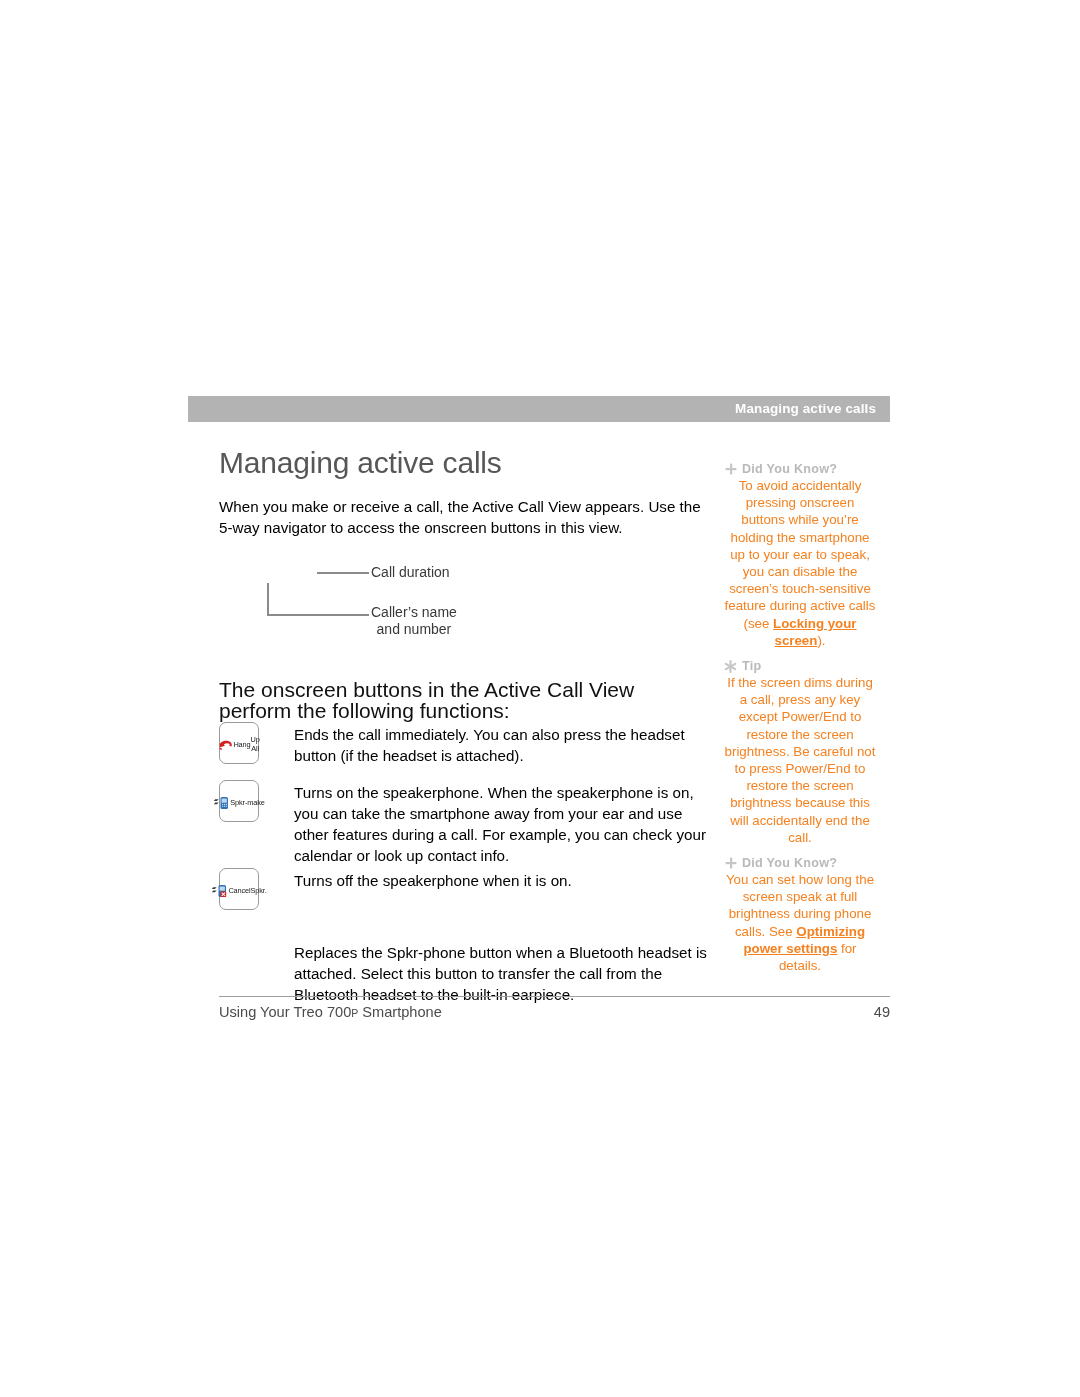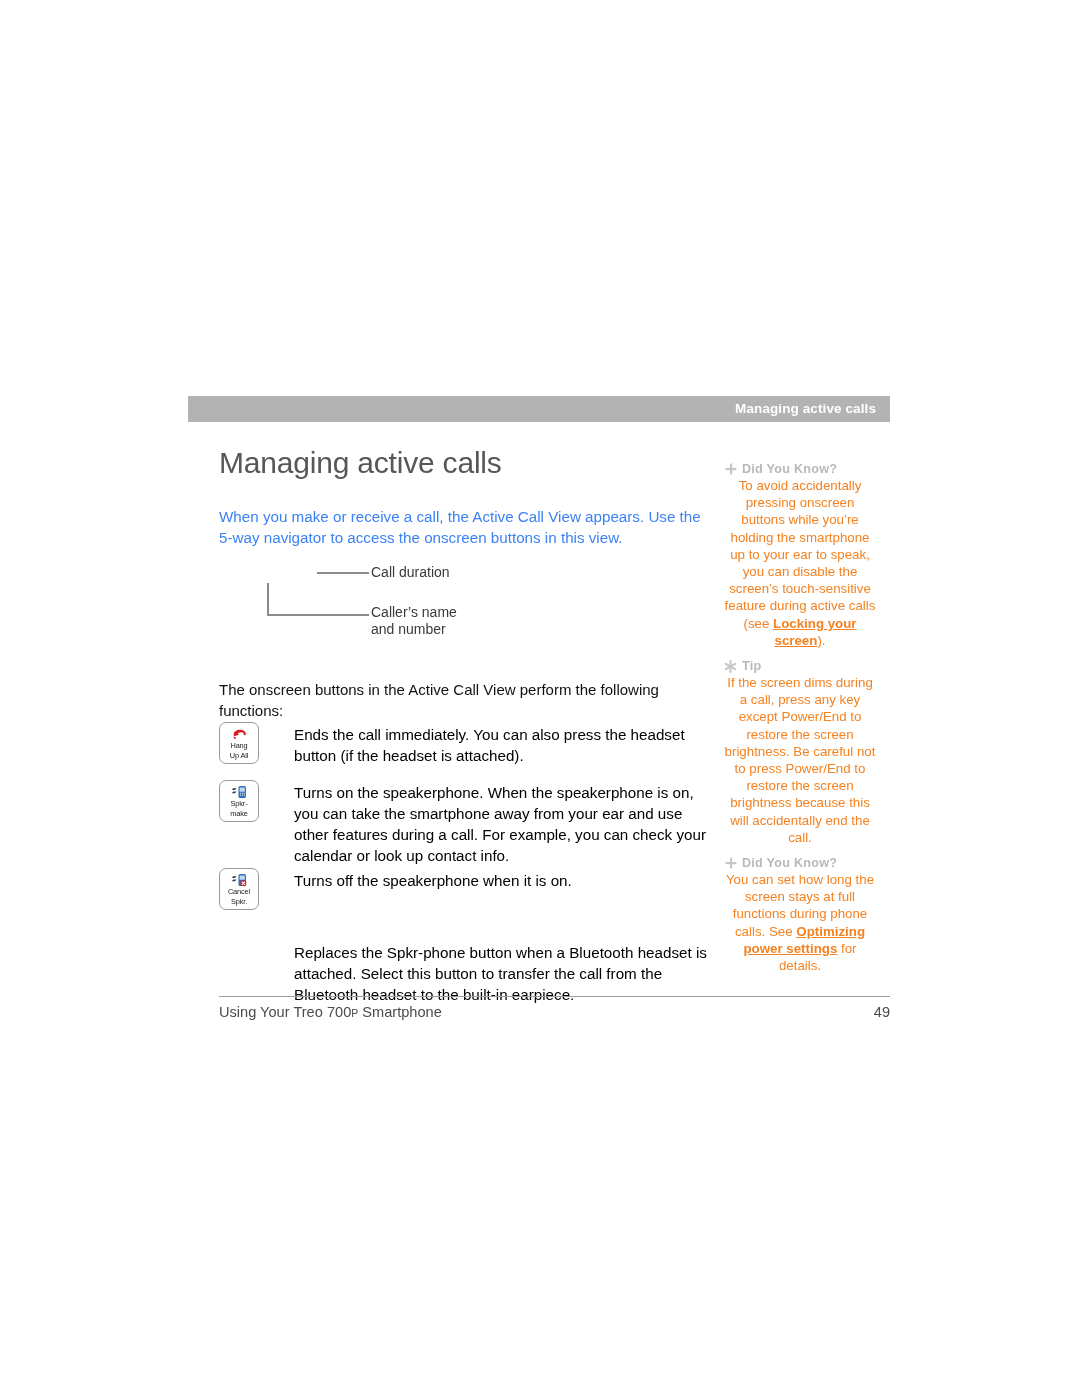--- a/index.html
+++ b/index.html
@@ -46,61 +46,61 @@
   h1.page-title {
     margin: 0;
     font-size: 30px;
     font-weight: normal;
     color: #575757;
     letter-spacing: -.2px;
     line-height: 34px;
   }
 
   p.body-text {
-    margin: 26px 0 0 0;
+    margin: 16px 0 0 0;
     font-size: 15.2px;
     line-height: 21px;
-    color: #3b82f6;
+    color: #000000;
   }
 
   
   .callout-area {
     position: absolute;
     left: 219px;
     top: 556px;
     width: 492px;
     height: 100px;
   }
   .callout-label {
     position: absolute;
     font-size: 14px;
     line-height: 17px;
     color: #3a3a3a;
     white-space: nowrap;
   }
   .lbl-duration { left: 152px; top: 8px; }
-  .lbl-caller   { left: 152px; top: 48px; }
+  .lbl-caller   { left: 152px; top: 48px; text-align: center; }
 
   .leader {
     position: absolute;
     background: #8b8b8b;
   }
   
   .leader-a { left: 98px; top: 16px; width: 52px; height: 1.5px; }
   
   .leader-b-v { left: 48px; top: 27px; width: 1.5px; height: 32px; }
   .leader-b-h { left: 48px; top: 58px; width: 102px; height: 1.5px; }
 
   
   .buttons-intro {
     position: absolute;
     left: 219px;
     top: 679px;
     width: 492px;
-    font-size: 15px;
+    font-size: 21px;
     line-height: 21px;
     color: #111111;
   }
 
   
   .btn-rows {
     position: absolute;
     left: 219px;
     top: 722px;
     width: 492px;
@@ -128,23 +128,23 @@
     position: absolute;
     left: 0;
     top: 0;
     width: 40px;
     height: 42px;
     border: 1.4px solid #9a9a9a;
     border-radius: 7px;
     background: #ffffff;
     box-sizing: border-box;
     display: flex;
-    flex-direction: column;
+    flex-direction: row;
     align-items: center;
-    justify-content: flex-start;
+    justify-content: center;
     padding-top: 3px;
   }
   .ui-button .glyph {
     height: 15px;
     display: flex;
     align-items: center;
     justify-content: center;
   }
   .ui-button .cap {
     font-size: 7.4px;
@@ -350,21 +350,21 @@
   <div class="side-block">
     <div class="side-head">
       <span class="hicon">
         <svg width="12" height="12" viewBox="0 0 12 12" aria-hidden="true">
           <rect x="5" y="0.6" width="2.2" height="10.8" fill="#c6c6c6"></rect>
           <rect x="0.6" y="5" width="10.8" height="2.2" fill="#c6c6c6"></rect>
         </svg>
       </span>
       <span>Did You Know?</span>
     </div>
-    <div class="side-body"><span>You can set how long the screen stays at full functions during phone calls. See </span><span class="lnk">Optimizing power settings</span><span> for details.</span></div>
+    <div class="side-body"><span>You can set how long the screen speak at full brightness during phone calls. See </span><span class="lnk">Optimizing power settings</span><span> for details.</span></div>
   </div>
 
 </div>
 
 <div class="footer-rule"></div>
 <div class="footer">
   <div><span>Using Your Treo 700</span><span class="smallcap">P</span><span> Smartphone</span></div>
   <div>49</div>
 </div>
 

